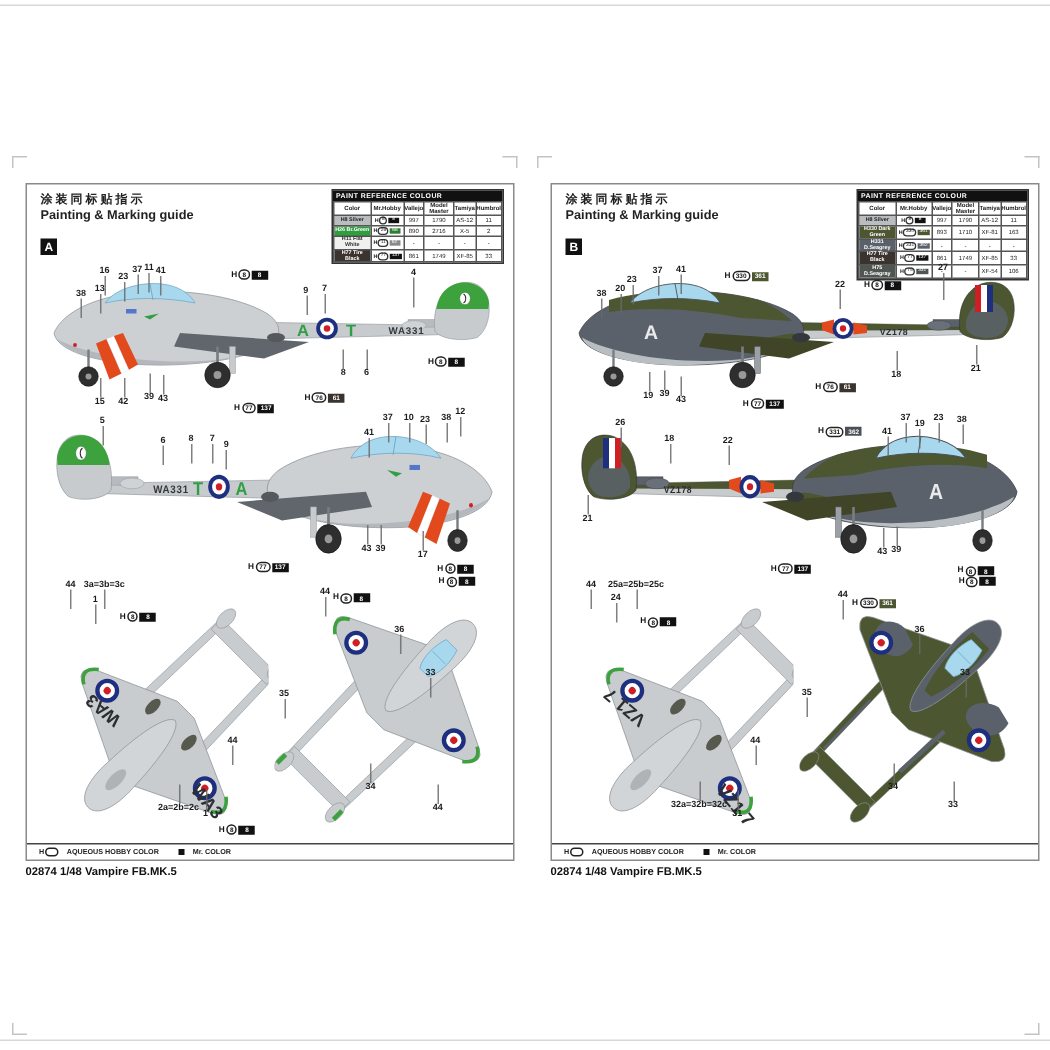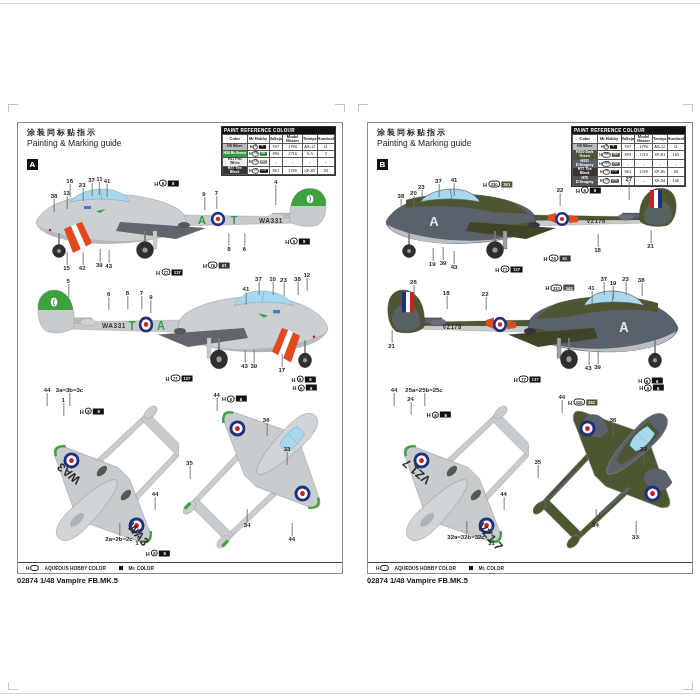--- a/index.html
+++ b/index.html
@@ -10,21 +10,21 @@
   .corner.tl{border-left:1px solid #c4c4c4;border-top:1px solid #c4c4c4;}
   .corner.tr{border-right:1px solid #c4c4c4;border-top:1px solid #c4c4c4;}
   .corner.bl{border-left:1px solid #c4c4c4;border-bottom:1px solid #c4c4c4;}
   .corner.br{border-right:1px solid #c4c4c4;border-bottom:1px solid #c4c4c4;}
 
   .page{position:absolute;top:122px;width:324px;height:450px;border:1px solid #8a8a8a;background:#fff;}
   .page.pA{left:17px}.page.pB{left:367px}
 
   .hdr{position:absolute;left:9px;top:5px;line-height:1.25;}
   .hdr .cn{font-size:8px;font-weight:bold;letter-spacing:2px;}
-  .hdr .en{font-size:8.5px;font-weight:normal;}
+  .hdr .en{font-size:8.5px;font-weight:bold;}
   .variant-box{position:absolute;left:9px;top:36px;width:11px;height:11px;background:#111;color:#fff;
       font-size:8px;font-weight:bold;text-align:center;line-height:11px;}
 
   .paint-table{position:absolute;right:6px;top:3px;width:113px;border:1px solid #333;background:#fff;}
   .paint-table .ttl{background:#111;color:#fff;font-size:4.6px;font-weight:bold;padding:1px 2px;letter-spacing:.3px;}
   .paint-table table{border-collapse:collapse;width:100%;}
   .paint-table th,.paint-table td{border:0.5px solid #555;font-size:4px;text-align:center;padding:0;height:6px;line-height:1.05;}
   .paint-table th{font-weight:bold;height:6px;}
   .paint-table td.sw{font-size:3.6px;color:#fff;font-weight:bold;width:22%;}
   .mini-chip{display:inline-flex;align-items:center;gap:0.5px;transform:scale(.9);}

